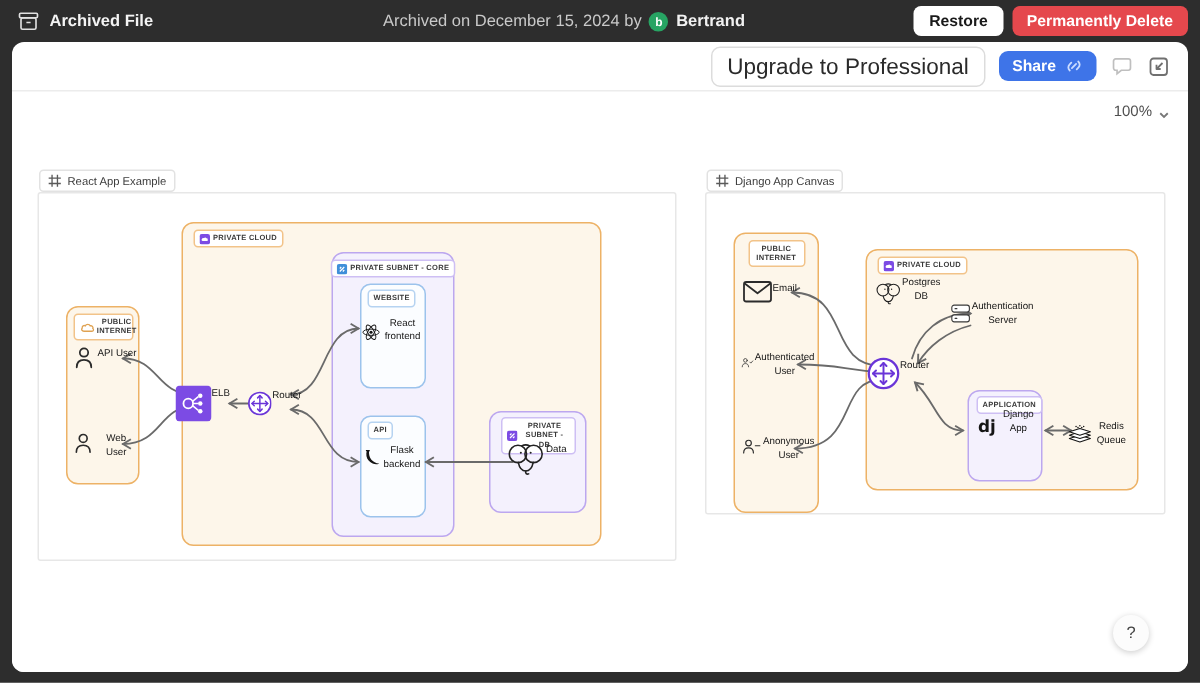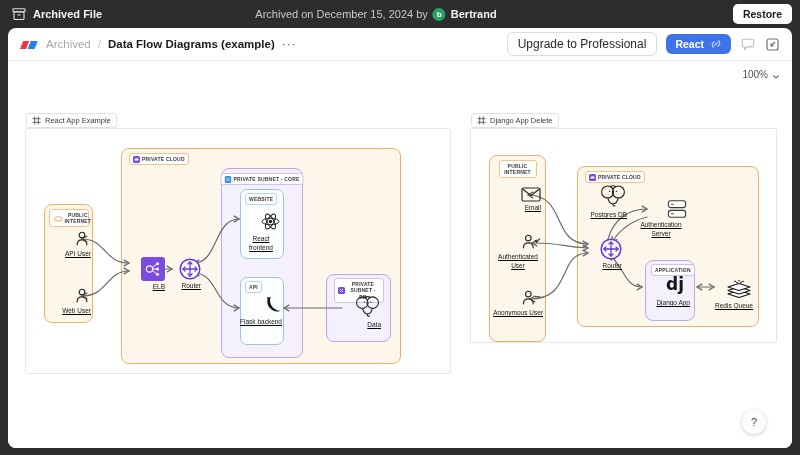--- a/index.html
+++ b/index.html
@@ -35,21 +35,21 @@
   .crumb-title { color:#1A1A1A; font-weight:700; }
   .more { color:#4a4a4a; font-size:12px; letter-spacing:1px; cursor:pointer; }
   .tabs { position:absolute; left:50%; top:50%; transform:translate(-50%,-50%);
           display:flex; border:1px solid #E3E3E3; border-radius:6px;
           overflow:hidden; font-size:10.5px; color:#2F2F2F; }
   .seg { padding:4px 13px; background:#fff; border-left:1px solid #EBEBEB; cursor:pointer; }
   .seg:first-child { border-left:none; }
   .seg.active { background:#ECECEC; font-weight:600; }
   .tb-right { margin-left:auto; display:flex; align-items:center; gap:9px; }
   .btn-upgrade { background:#fff; border:1px solid #DCDCDC; border-radius:6px;
-                 font-size:12px; color:#2A2A2A; padding:4px 10px; cursor:pointer;
+                 font-size:15px; color:#2A2A2A; padding:4px 10px; cursor:pointer;
                  font-family:inherit; }
   .btn-share { background:#3E74E8; border:none; border-radius:6px; color:#fff;
                font-size:10.5px; font-weight:600; padding:4px 9px; display:flex;
                align-items:center; gap:6px; cursor:pointer; font-family:inherit; }
   .icbtn { display:flex; align-items:center; cursor:pointer; }
 
   
   .canvas { position:absolute; top:34px; left:0; right:0; bottom:0; background:#fff; }
   .zoomctl { position:absolute; top:7px; right:12px; display:flex; gap:4px;
              align-items:flex-end; font-size:10px; color:#4F4F4F; cursor:pointer; }
@@ -73,21 +73,21 @@
           display:flex; align-items:center; gap:2px; background:#fff;
           border-radius:3px; padding:1.5px 3px; font-size:5px; font-weight:700;
           letter-spacing:.2px; color:#3A3A3A; line-height:1.3; text-align:center;
           white-space:nowrap; }
   .chip.wrap { white-space:normal; }
   .chip.tl { left:7px; transform:none; text-align:left; }
   .chip.orange { border:1px solid #F2C389; }
   .chip.purple { border:1px solid #CEBFF4; }
   .chip.blue   { border:1px solid #B6D3F1; }
 
-  .node { position:absolute; display:flex; flex-direction:column; align-items:flex-end;text-decoration:underline; }
+  .node { position:absolute; display:flex; flex-direction:row; align-items:flex-start; }
   .nlabel { font-size:6.5px; color:#161616; text-align:center; line-height:1.35;
             margin-top:2px; }
   .edges { position:absolute; left:0; top:0; pointer-events:none; }
   .ic { display:block; }
 </style>
 </head>
 <body>
 
 <div class="banner">
   <div class="banner-left">
@@ -102,42 +102,33 @@
   </div>
   <div class="banner-center">
     <span class="banner-info">Archived on December 15, 2024 by</span>
     <span class="avatar">
         <span>b</span>
       </span>
     <span class="banner-user">Bertrand</span>
   </div>
   <div class="banner-right">
     <button class="btn btn-restore">Restore</button>
+    <button class="btn btn-delete">Permanently Delete</button>
   </div>
 </div>
 
 <div class="window">
 
   <div class="toolbar">
-    <div class="crumbs">
-      <svg class="ic" width="19" height="12" viewBox="0 0 19 12">
-        <polygon points="0,11 3.2,3 9.2,3 6,11" fill="#EC3446"></polygon>
-        <polygon points="7.6,11 10.8,3 17.8,3 14.6,11" fill="#2386E8"></polygon>
-      </svg>
-      <span class="crumb-root">Archived</span>
-      <span class="crumb-sep">/</span>
-      <span class="crumb-title">Data Flow Diagrams (example)</span>
-      <span class="more">···</span>
-    </div>
 
 
     <div class="tb-right">
       <button class="btn-upgrade">Upgrade to Professional</button>
       <button class="btn-share">
-        <span>React</span>
+        <span>Share</span>
         <svg class="ic" width="12" height="12" viewBox="0 0 12 12">
           <g stroke="#CBDCFF" stroke-width="1.2" fill="none" stroke-linecap="round">
             <path d="M4.6,7.4 L7.4,4.6"></path>
             <path d="M3.2,9 C1.9,7.8 1.9,6.1 3.1,4.9 L4.2,3.8"></path>
             <path d="M8.8,3 C10.1,4.2 10.1,5.9 8.9,7.1 L7.8,8.2"></path>
           </g>
         </svg>
       </button>
       <span class="icbtn">
         <svg class="ic" width="16" height="16" viewBox="0 0 17 16">
@@ -327,21 +318,21 @@
       </div>
     </div>
 
     <div class="frame" style="left:462px; top:66px; width:307px; height:215px;">
       <div class="frame-tag">
         <svg class="ic" width="9" height="9" viewBox="0 0 10 10">
           <g stroke="#5A5A5A" stroke-width="1" fill="none">
             <path d="M3,0.5 V9.5 M7,0.5 V9.5 M0.5,3 H9.5 M0.5,7 H9.5"></path>
           </g>
         </svg>
-        <span>Django App Delete</span>
+        <span>Django App Canvas</span>
       </div>
 
       <div class="cont orange" style="left:18px; top:26px; width:57px; height:187px;">
         <div class="chip orange wrap" style="width:38px;">
           <span>PUBLIC INTERNET</span>
         </div>
       </div>
 
       <div class="cont orange" style="left:106px; top:37px; width:182px; height:161px;">
         <div class="chip orange tl">

